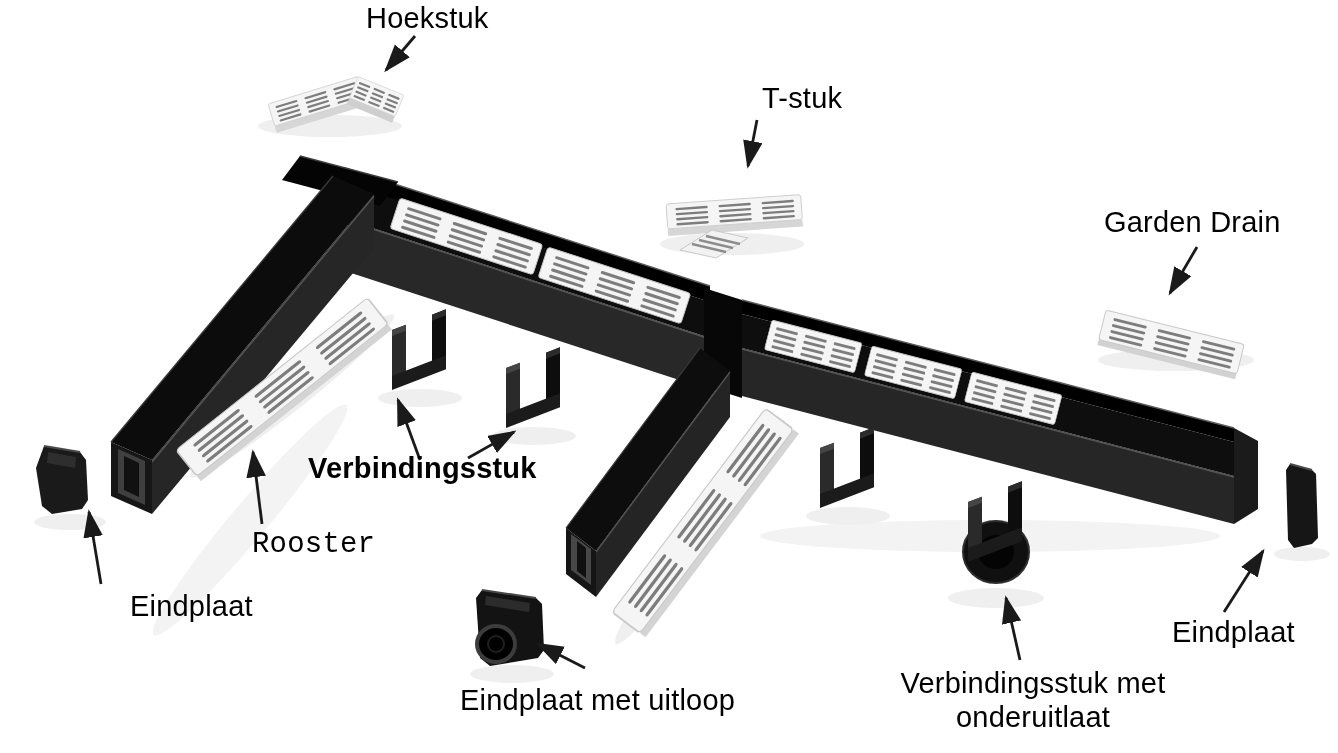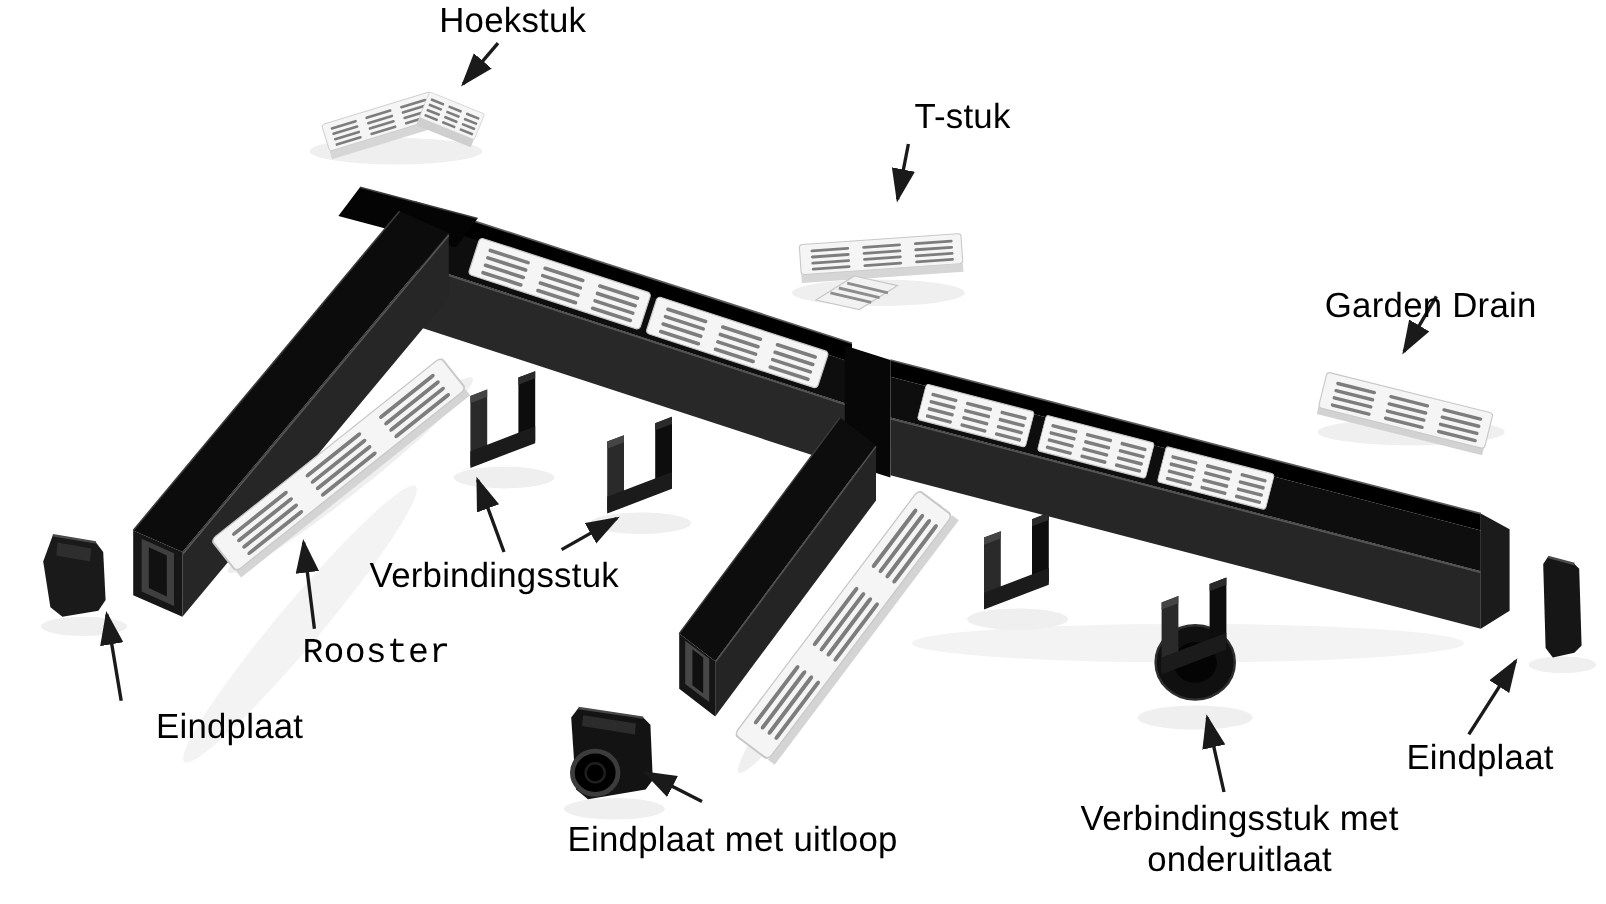--- a/index.html
+++ b/index.html
@@ -198,27 +198,27 @@
       <line x1="585" y1="668" x2="538" y2="644" marker-end="url(#ah)"></line>
       <line x1="1020" y1="660" x2="1006" y2="598" marker-end="url(#ah)"></line>
       <line x1="1224" y1="612" x2="1263" y2="551" marker-end="url(#ah)"></line>
     </g>
   </svg>
 
   <div class="label" style="left:366px;top:2px;">Hoekstuk</div>
 
   <div class="label" style="left:748px;top:82px;margin-left:14px;">T-stuk</div>
 
-  <div class="label" style="left:1104px;top:206px;margin-top:33px;">Garden Drain</div>
-
-  <div class="label" style="left:308px;top:464px;">Verbindingsstuk</div>
+  <div class="label" style="left:1104px;top:206px;">Garden Drain</div>
+
+  <div class="label" style="left:308px;top:452px;font-weight:bold;">Verbindingsstuk</div>
 
   <div class="label" style="left:252px;top:528px;font-family:Liberation Mono, monospace;">Rooster</div>
 
   <div class="label" style="left:130px;top:590px;">Eindplaat</div>
 
-  <div class="label" style="left:473px;top:684px;">Eindplaat met uitloop</div>
+  <div class="label" style="left:460px;top:684px;">Eindplaat met uitloop</div>
 
   <div class="label wrap" style="left:880px;top:666px;width:306px;">Verbindingsstuk met onderuitlaat</div>
 
   <div class="label" style="left:1172px;top:616px;">Eindplaat</div>
 
 </div>
 
 </body></html>

